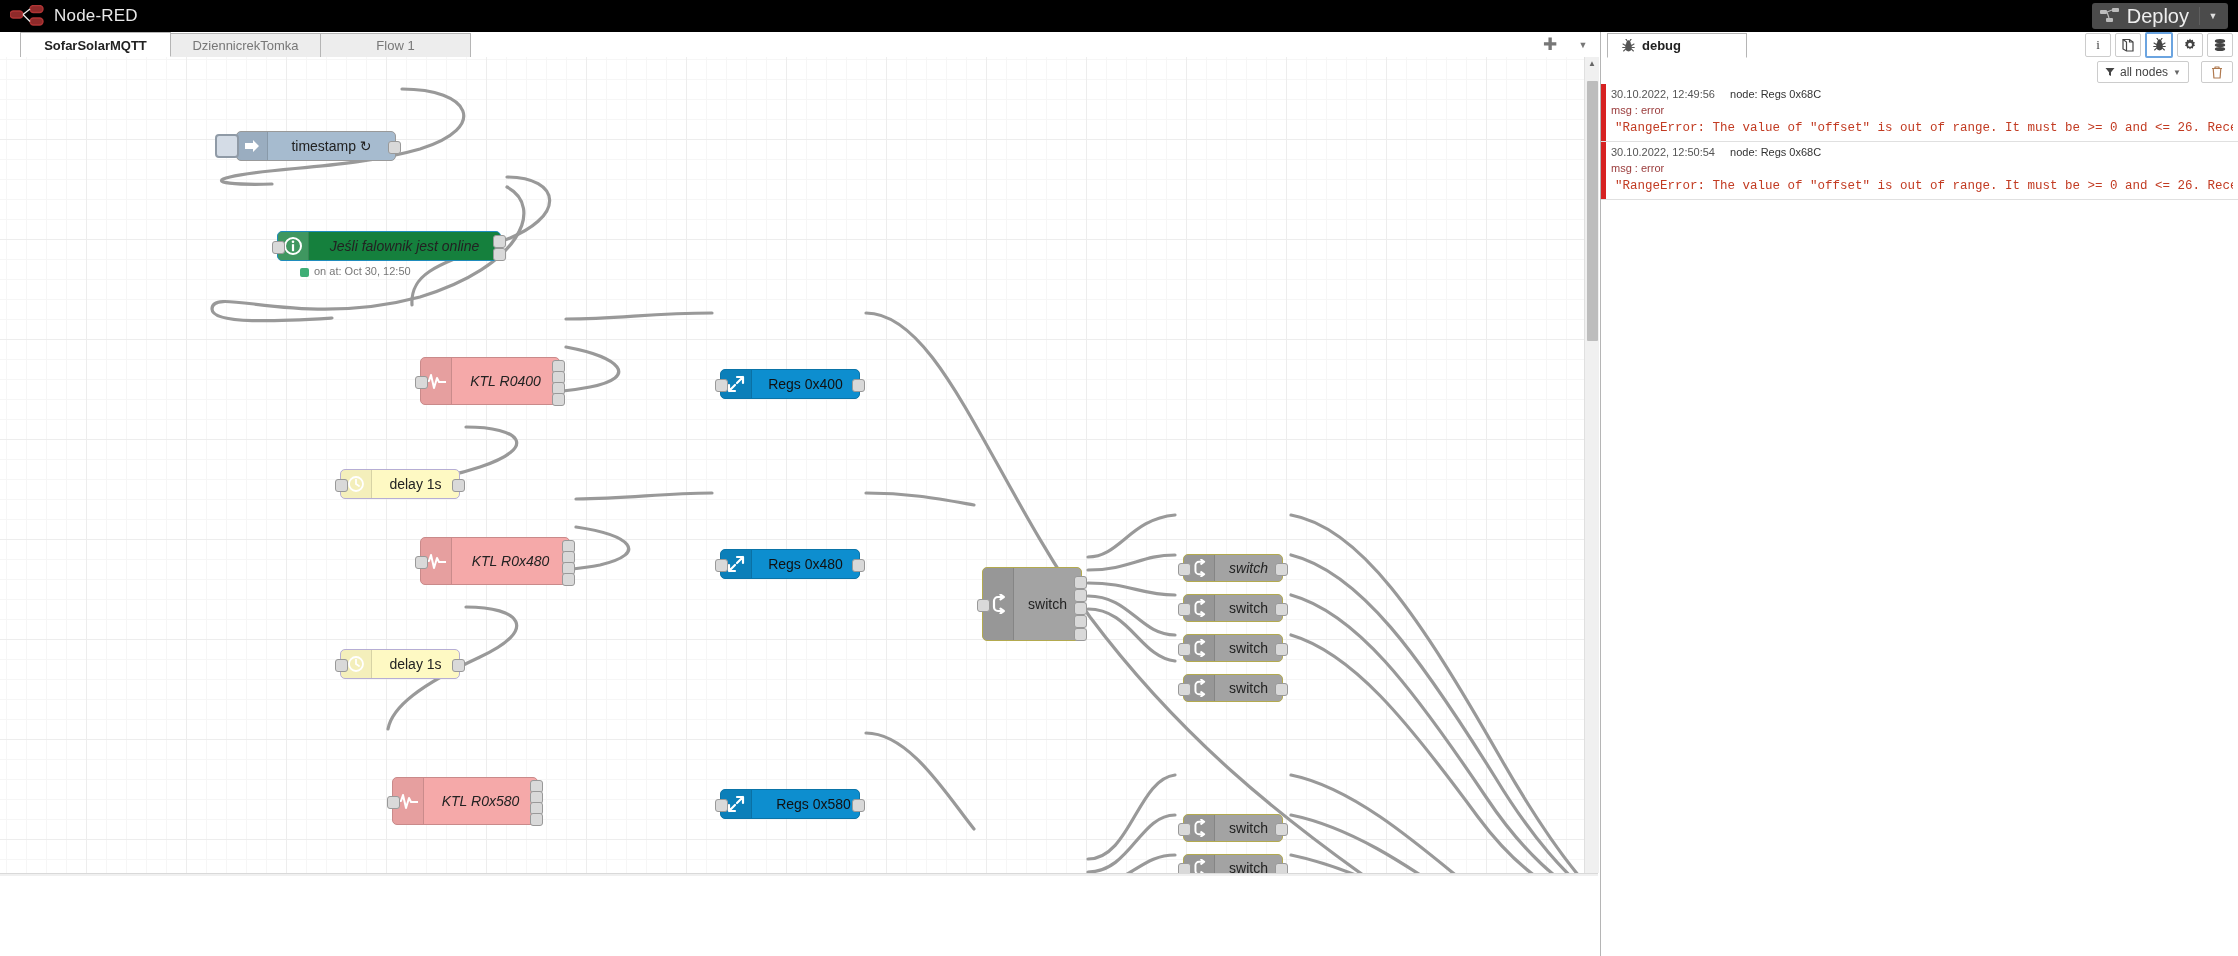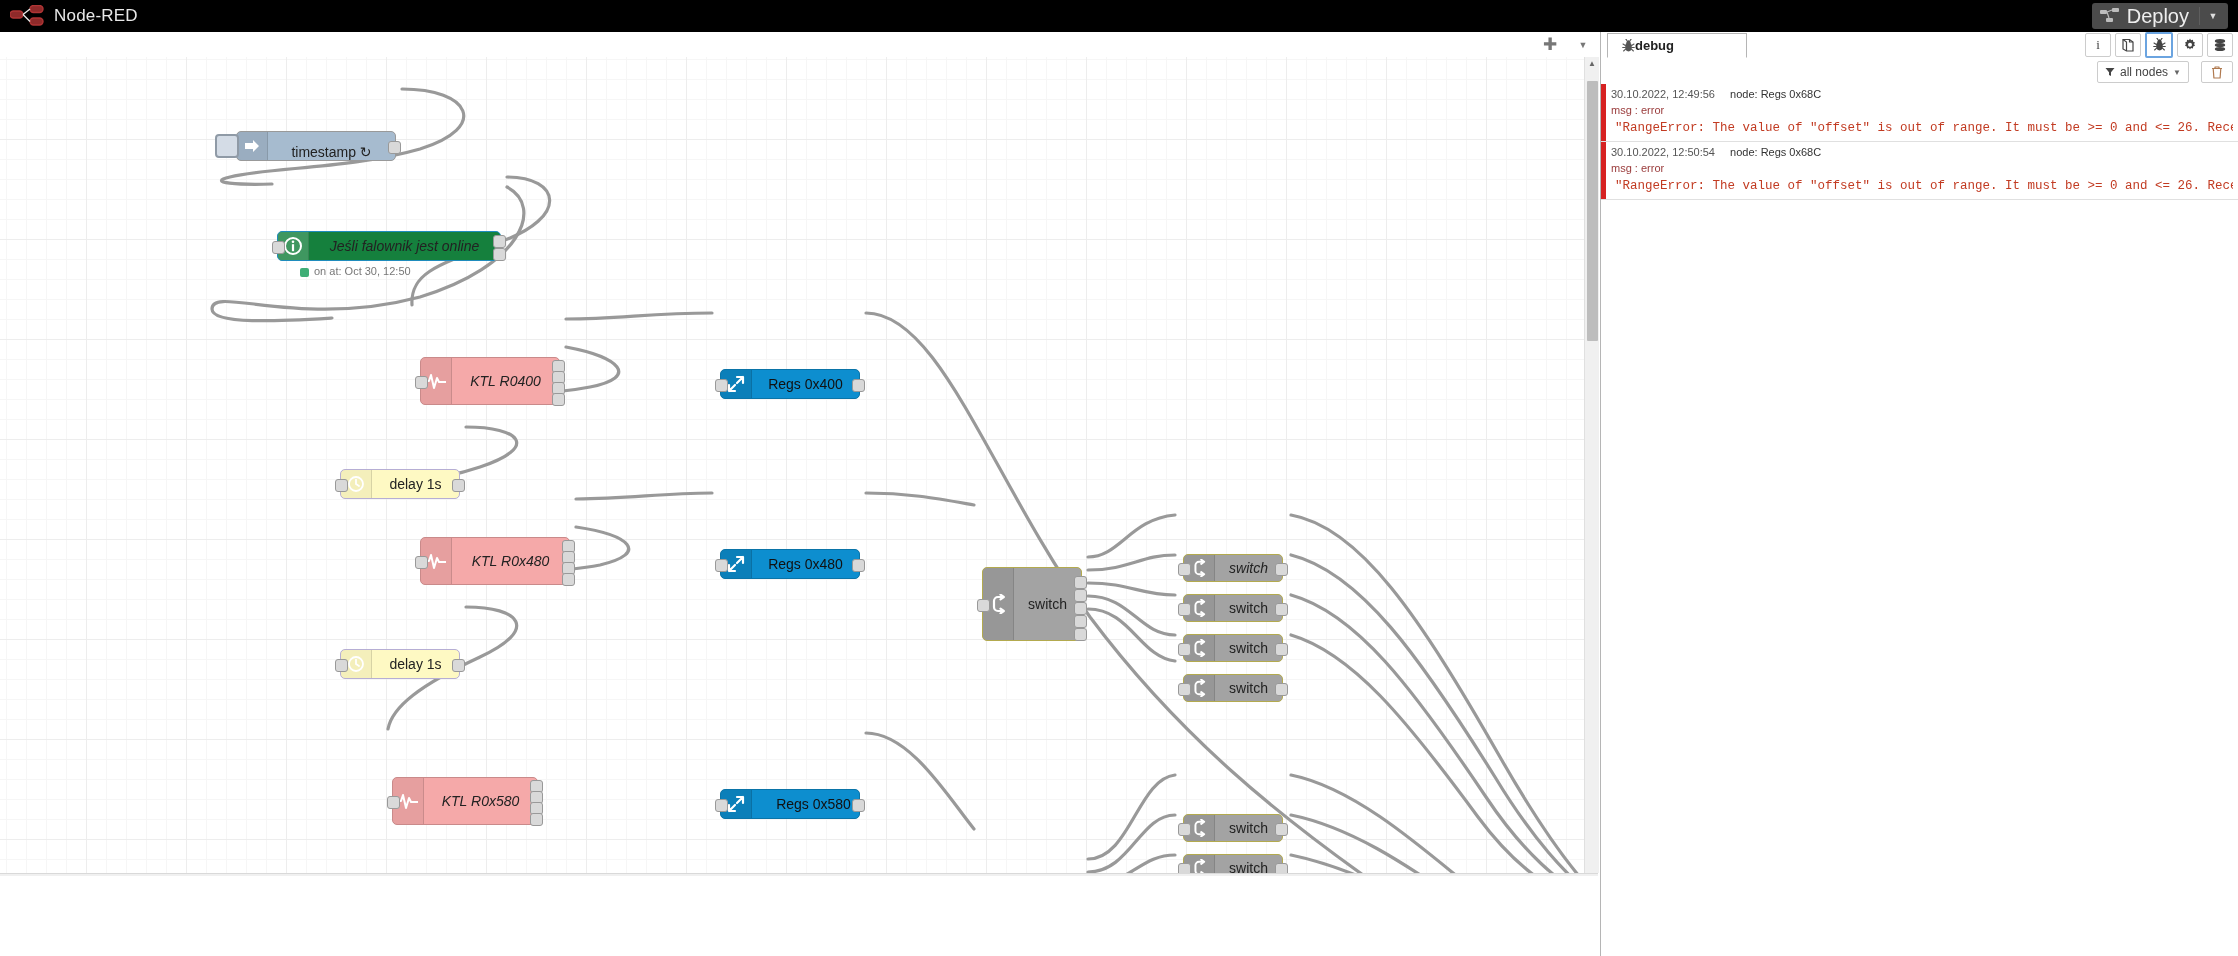--- a/index.html
+++ b/index.html
@@ -43,21 +43,21 @@
   .wires{position:absolute;left:0;top:0;width:1598px;height:816px;}
   .nodes{position:absolute;left:0;top:0;width:1598px;height:816px;}
 
   .node{position:absolute;box-sizing:border-box;border:1px solid #999;border-radius:5px;
      display:flex;align-items:center;cursor:pointer;}
   .node .icobox{width:30px;height:100%;display:flex;align-items:center;justify-content:center;
      border-right:1px solid rgba(0,0,0,.12);border-radius:4px 0 0 4px;flex:0 0 30px;}
   .node .lbl{flex:1;text-align:center;font-size:14px;color:#222;padding:0 6px;white-space:nowrap;overflow:hidden;}
   .node.italic .lbl{font-style:italic;}
 
-  .n-inject{background:#a6bbcf;align-items:flex-end;}
+  .n-inject{background:#a6bbcf;}
   .n-inject .icobox{background:rgba(0,0,0,.07);}
   .n-status{background:#15803d;border-color:#1f8cbd;}
   .n-status .icobox{background:rgba(255,255,255,.18);}
   .n-ktl{background:#f5a9a9;border-color:#c98a8a;}
   .n-ktl .icobox{background:rgba(0,0,0,.06);}
   .n-regs{background:#0d8ecf;border-color:#0a74a8;}
   .n-regs .icobox{background:rgba(0,0,0,.10);}
   .n-regs .lbl{color:#111;}
   .n-delay{background:#fef9c3;border-color:#b6aed4;}
   .n-delay .icobox{background:rgba(0,0,0,.04);}
@@ -78,21 +78,21 @@
   .vscroll{position:absolute;right:0;top:57px;width:14px;height:816px;background:#f0f0f0;border-left:1px solid #e0e0e0;}
   .vscroll-up{position:absolute;left:1px;top:2px;width:12px;text-align:center;font-size:8px;color:#666;}
   .vscroll-thumb{position:absolute;left:2px;top:24px;width:11px;height:260px;background:#bdbdbd;border-radius:1px;}
   .hsep{position:absolute;left:0;top:873px;width:1598px;height:3px;background:#f0f0f0;border-top:1px solid #d9d9d9;}
   .canvas-bottom{position:absolute;left:0;top:876px;width:1598px;height:80px;background:#fff;}
 
   
   .sidebar{position:absolute;left:1600px;top:32px;width:638px;height:924px;background:#fff;border-left:1px solid #b5b5b5;}
   .sb-tabbar{position:absolute;left:0;top:0;width:638px;height:26px;background:#fff;border-bottom:1px solid #b5b5b5;}
   .sb-tab{position:absolute;left:6px;top:1px;height:25px;box-sizing:border-box;min-width:140px;padding:0 14px;
-     display:flex;align-items:center;gap:0;background:#fff;border:1px solid #b5b5b5;border-bottom:1px solid #fff;
+     display:flex;align-items:center;gap:7px;background:#fff;border:1px solid #b5b5b5;border-bottom:1px solid #fff;
      font-size:13px;font-weight:bold;color:#222;cursor:pointer;}
   .sb-icons{position:absolute;right:0;top:0;height:26px;display:flex;align-items:center;}
   .sb-ibtn{width:24px;height:22px;margin-right:4px;border:1px solid #ccc;background:#fff;border-radius:2px;
      display:flex;align-items:center;justify-content:center;cursor:pointer;}
   .sb-ibtn.active{border:2px solid #6ba4e0;}
   .sb-ibtn:last-child{margin-right:6px;}
 
   .sb-toolbar{position:absolute;left:0;top:26px;width:638px;height:26px;background:#fff;border-bottom:1px solid #ddd;}
   .filter-btn{position:absolute;right:50px;top:3px;height:20px;display:flex;align-items:center;gap:5px;
      padding:0 7px;border:1px solid #ccc;border-radius:2px;background:#fff;font-size:12px;color:#444;cursor:pointer;}
@@ -130,20 +130,26 @@
         <rect x="6" y="10" width="7" height="4" rx="1" fill="#bdbdbd"></rect>
         <path d="M7 4 L12 2 M7 4 L9 10" stroke="#bdbdbd" stroke-width="1.2" fill="none"></path>
       </svg>
       <span class="deploy-label">Deploy</span>
       <div class="deploy-sep"></div>
       <div class="deploy-caret">▼</div>
     </div>
   </div>
 
   <div class="tabbar">
+    <div class="tabs">
+      <div class="tab-spacer"></div>
+      <div class="tab active">SofarSolarMQTT</div>
+      <div class="tab">DziennicrekTomka</div>
+      <div class="tab">Flow 1</div>
+    </div>
     <div class="tab-actions">
       <div class="tab-add">✚</div>
       <div class="tab-menu">▼</div>
     </div>
   </div>
 
   <div class="canvas-wrap">
     <div class="grid"></div>
 
     <svg class="wires" viewBox="0 0 1598 816">

